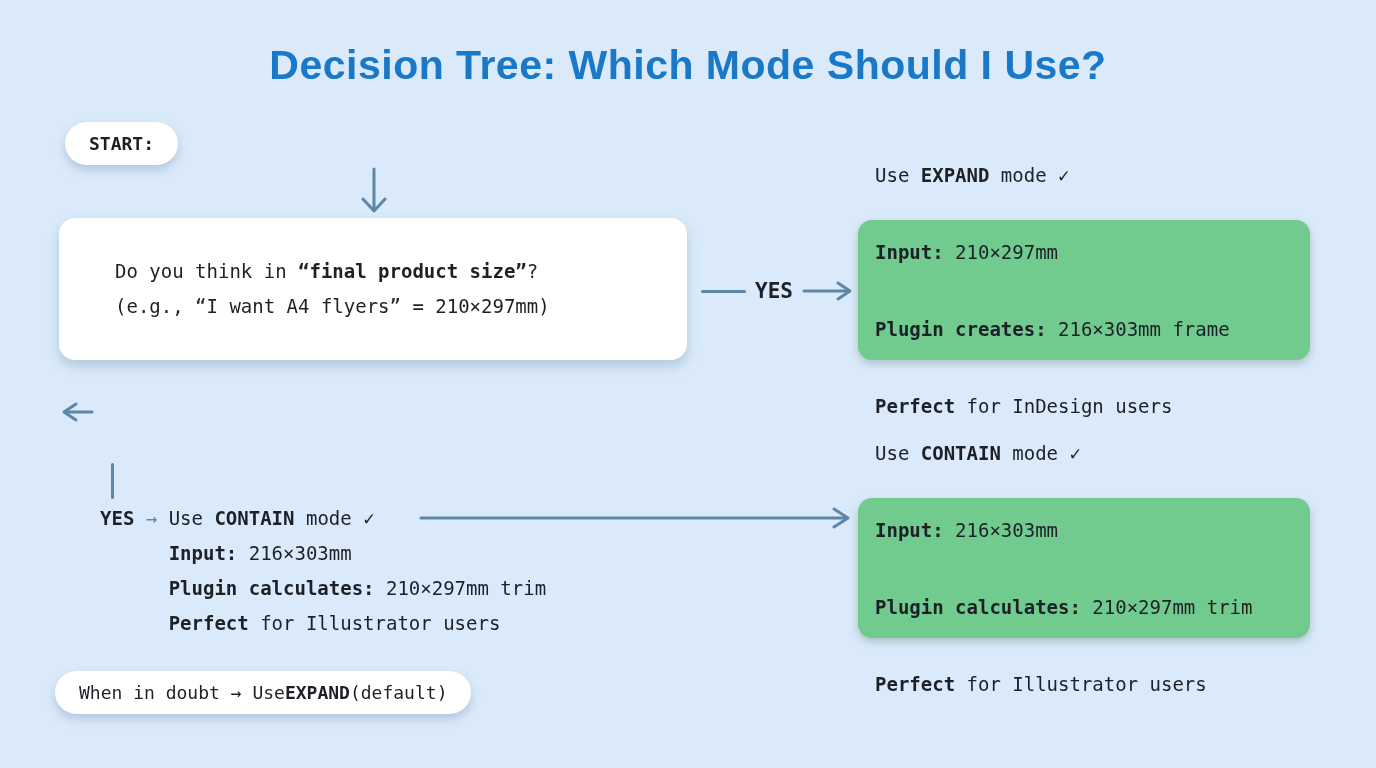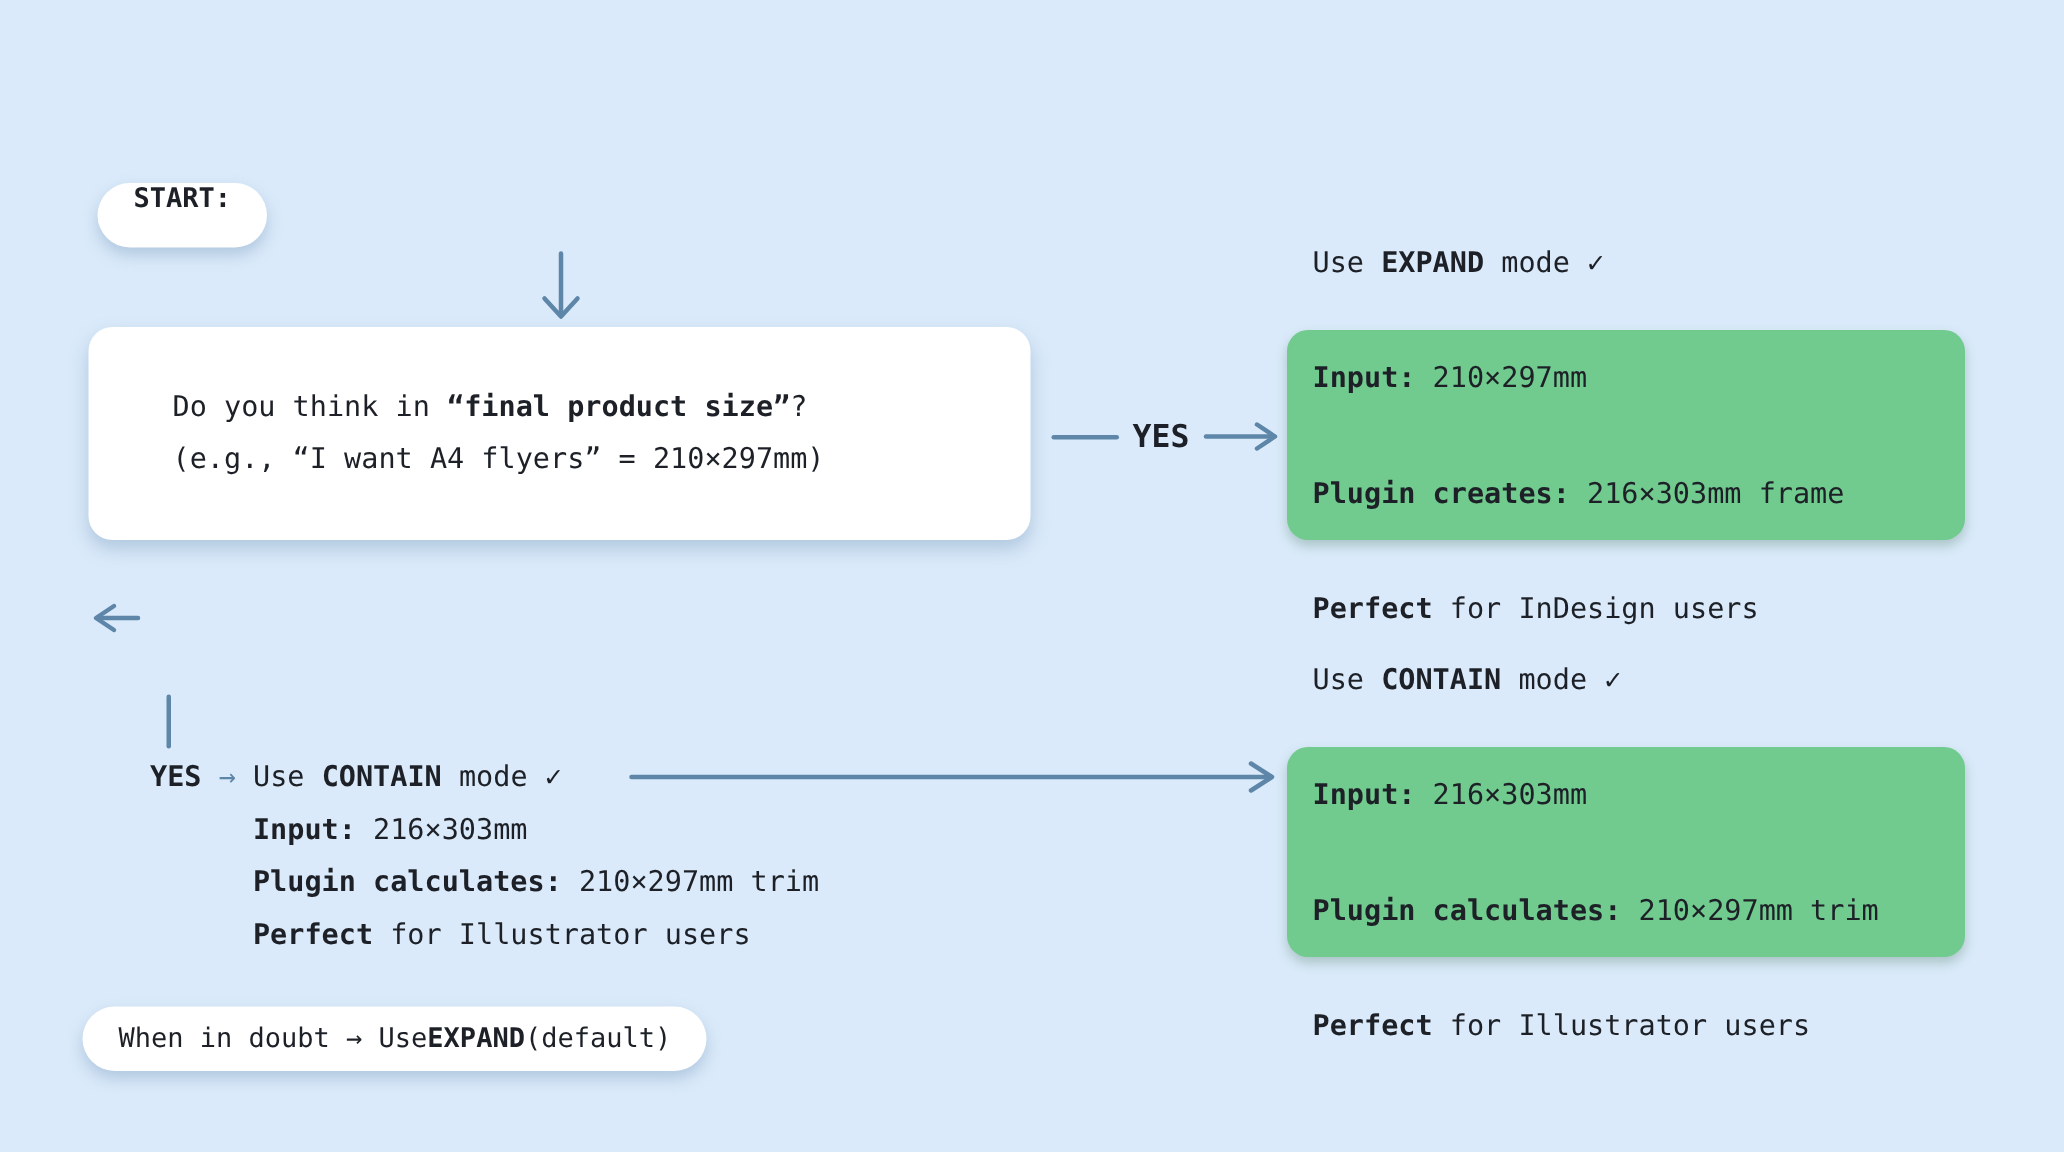--- a/index.html
+++ b/index.html
@@ -69,22 +69,23 @@
   svg{display:block;}
   .arrow-stroke{stroke:#5d86a8;stroke-width:3;fill:none;stroke-linecap:round;stroke-linejoin:round;}
   .blue-arrow-char{color:#5d86a8;}
   b{font-weight:bold;}
 </style>
 </head>
 <body>
 
 <div class="stage">
 
+  <div class="title">Decision Tree: Which Mode Should I Use?</div>
 
-  <div class="pill" style="left:65px;top:122px;flex-direction:column;">
+  <div class="pill" style="left:65px;top:122px;">
       <b>START:</b>
     </div>
 
   <svg class="down-arrow" style="position:absolute;left:356px;top:167px;" width="36" height="50">
     <path class="arrow-stroke" d="M18 2 L18 42"></path>
     <path class="arrow-stroke" d="M7 32 L18 44 L29 32"></path>
   </svg>
 
   <div class="qbox">
     <div><span>Do you think in </span><b>“final product size”</b><span>?</span></div>

